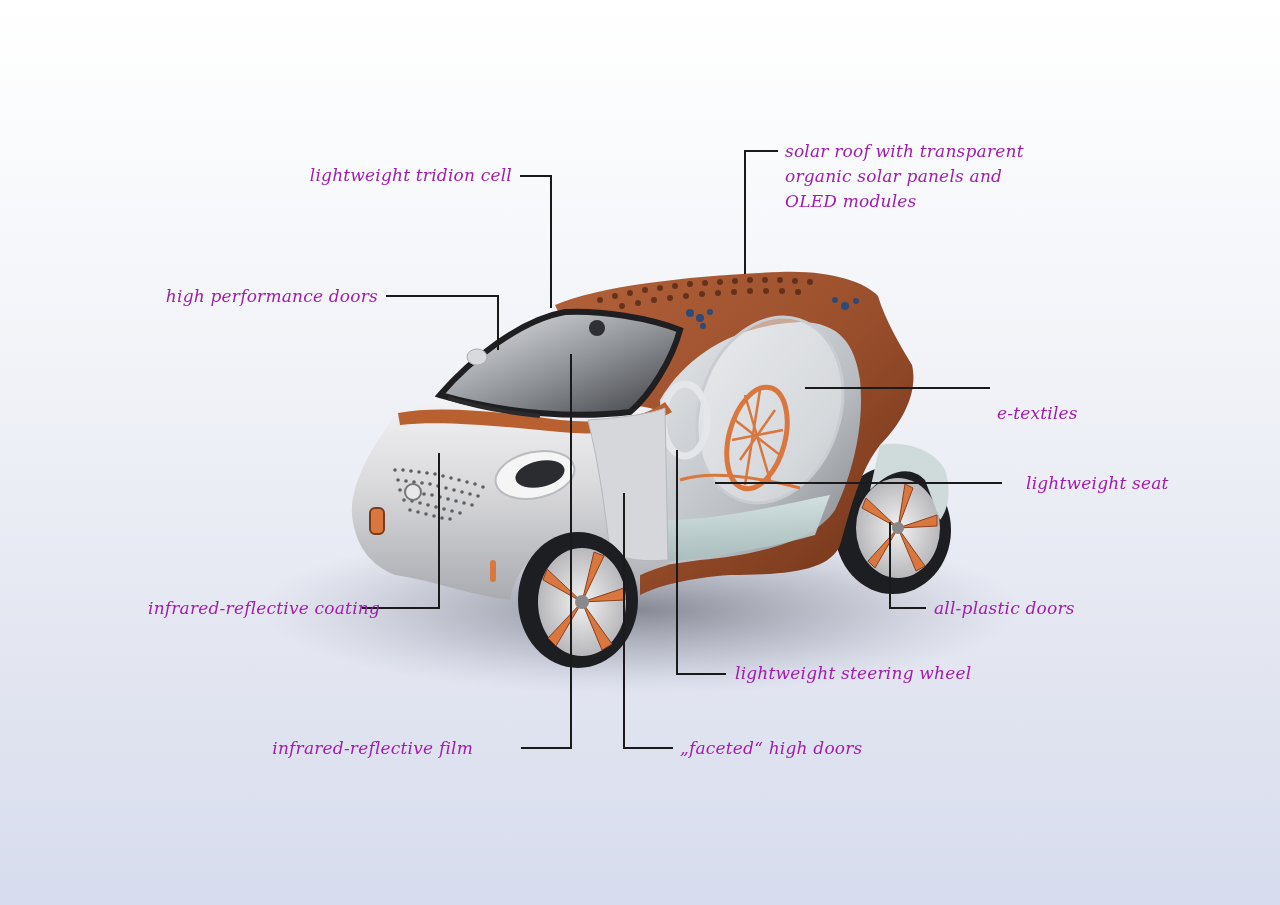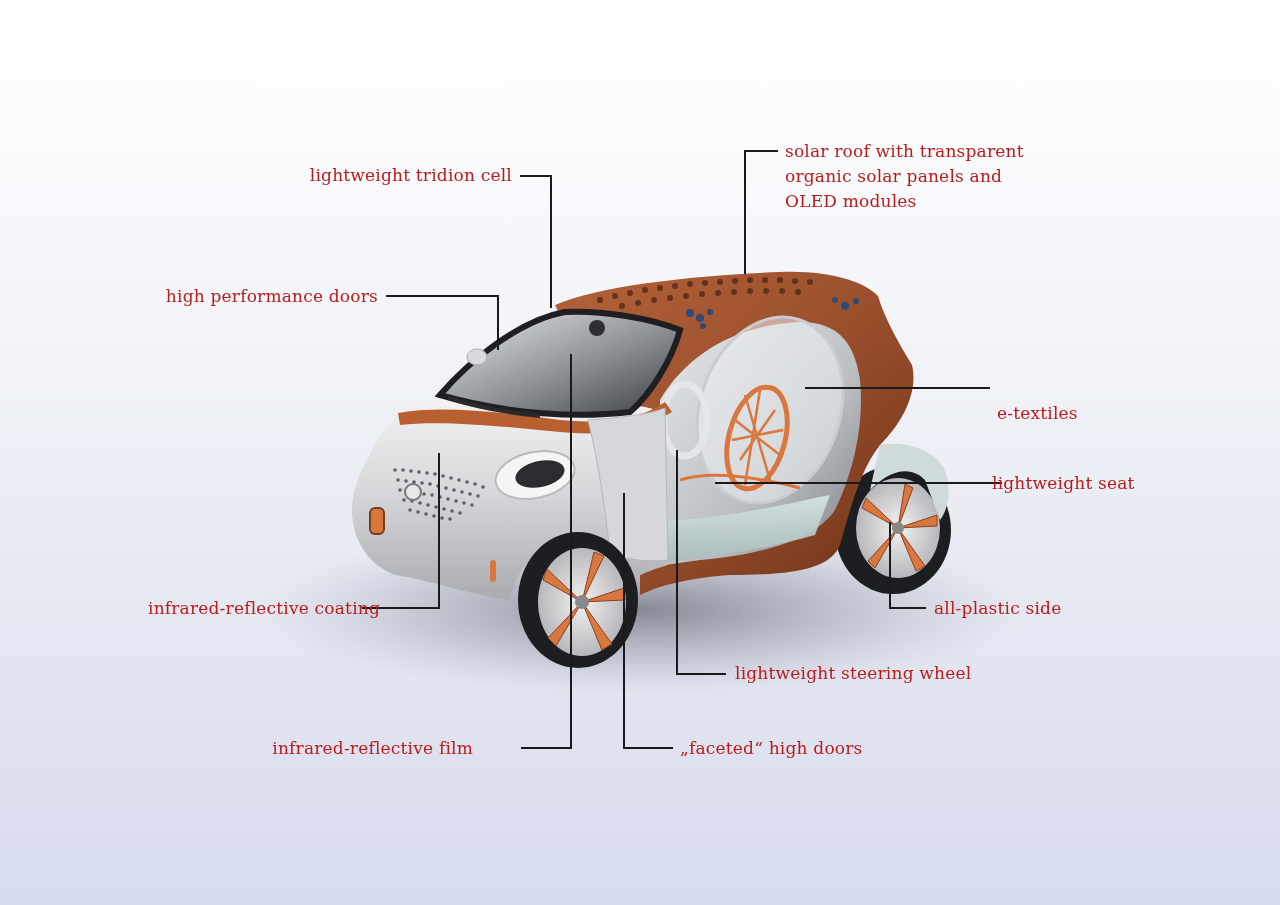--- a/index.html
+++ b/index.html
@@ -8,23 +8,24 @@
     background: linear-gradient(180deg, #ffffff 0%, #fbfcfd 12%, #f1f3f8 40%, #e4e7f1 70%, #d7dcee 100%);
     font-family: "DejaVu Serif", "Liberation Serif", serif;
     position: relative;
   }
   #stage { position: absolute; left: 0; top: 0; width: 1280px; height: 905px; }
   .label {
     position: absolute;
     font-family: "DejaVu Serif", "Liberation Serif", serif;
     font-size: 17px;
     line-height: 25px;
-    color: #b91c1c;
+    color: #a21caf;
     letter-spacing: 0.2px;
     white-space: pre;
+    font-style: italic;
   }
   .label.right { text-align: center; }
 </style>
 </head>
 <body>
 
 <svg id="stage" viewBox="0 0 1280 905" xmlns="http://www.w3.org/2000/svg">
   <defs>
     <radialGradient id="shadowGrad" cx="0.5" cy="0.5" r="0.5">
       <stop offset="0%" stop-color="#3a3d48" stop-opacity="0.55"></stop>
@@ -240,19 +241,19 @@
     </g>
 </svg>
 
 <div id="labels">
   <div class="label" style="top: 139px; left: 785px;">solar roof with transparent
 organic solar panels and
 OLED modules</div>
   <div class="label right" style="top: 163px; right: 768px;">lightweight tridion cell</div>
   <div class="label right" style="top: 284px; right: 902px;">high performance doors</div>
   <div class="label" style="top: 376px; left: 997px; margin-top: 25px;">e-textiles</div>
-  <div class="label" style="top: 471px; left: 992px;">lightweight seat</div>
+  <div class="label" style="top: 471px; left: 1026px;">lightweight seat</div>
   <div class="label right" style="top: 596px; right: 900px;">infrared-reflective coating</div>
-  <div class="label" style="top: 596px; left: 934px;">all-plastic side</div>
+  <div class="label" style="top: 596px; left: 934px;">all-plastic doors</div>
   <div class="label" style="top: 661px; left: 735px;">lightweight steering wheel</div>
   <div class="label right" style="top: 736px; right: 807px;">infrared-reflective film</div>
   <div class="label" style="top: 736px; left: 680px;">„faceted“ high doors</div>
 </div>
 
 </body></html>

